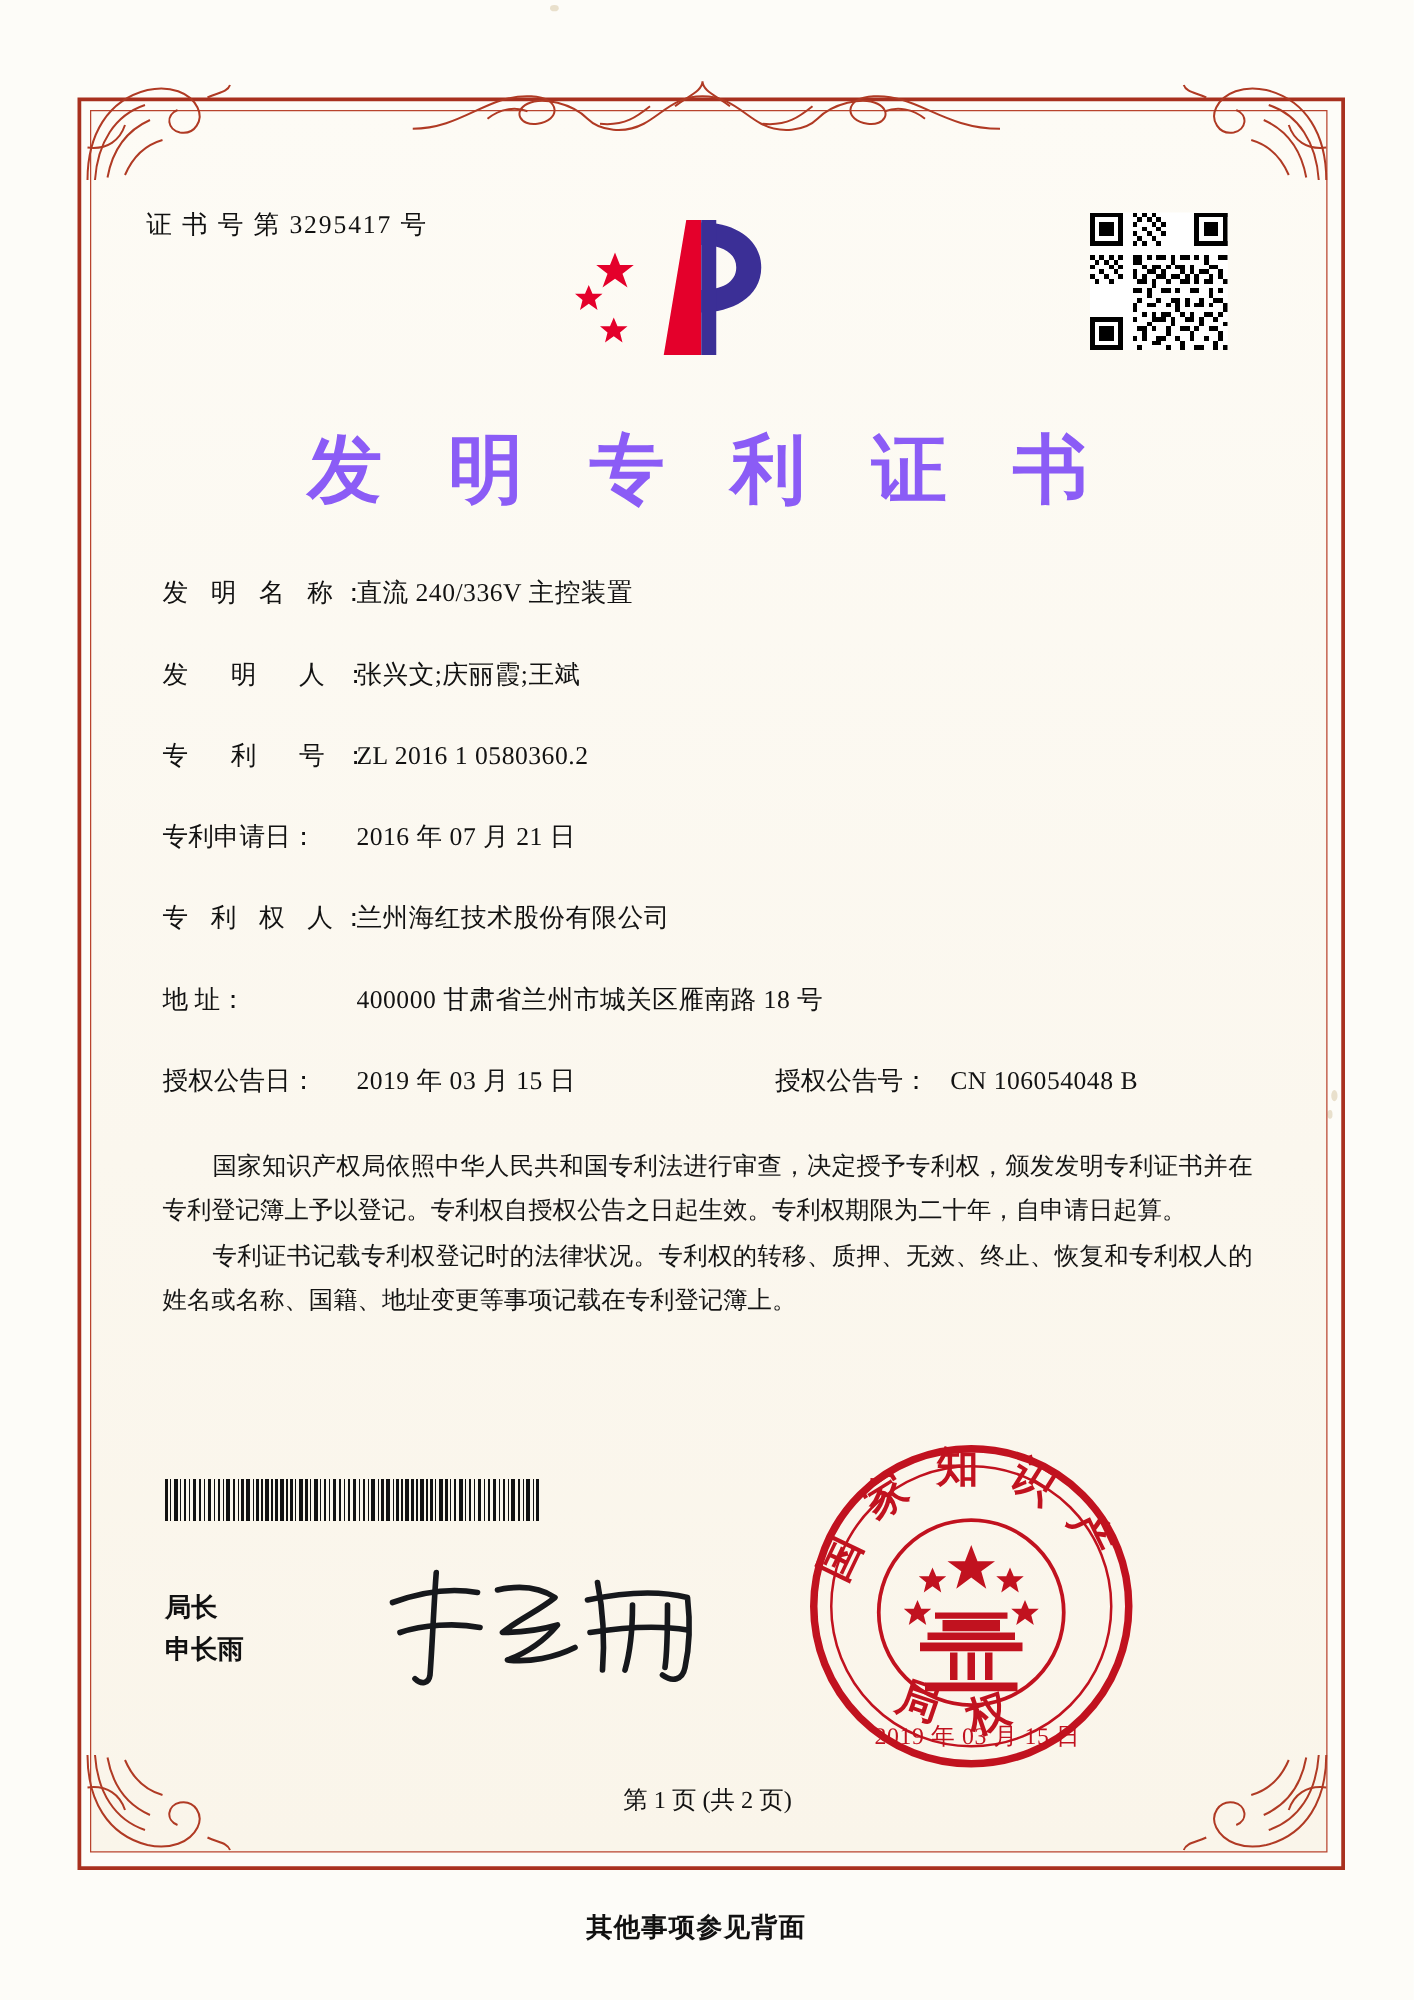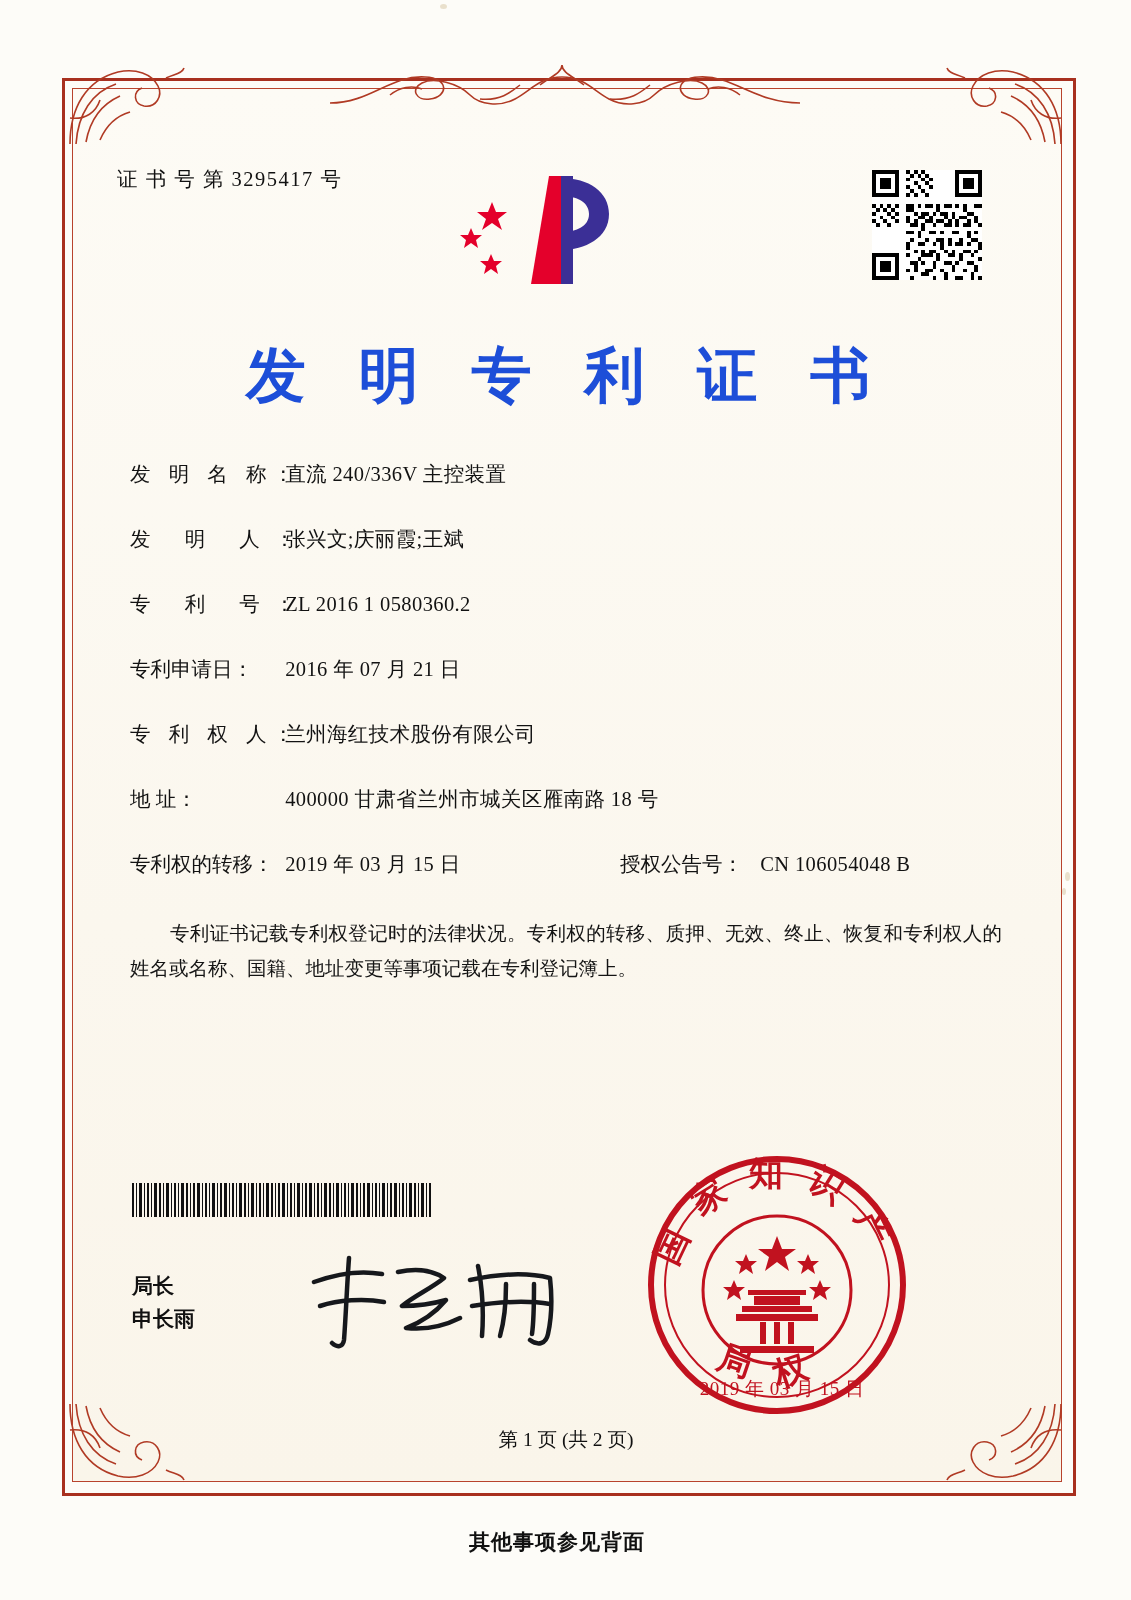--- a/index.html
+++ b/index.html
@@ -100,21 +100,21 @@
 
   .doc-title {
     position: absolute;
     left: 0;
     top: 248px;
     width: 988px;
     text-align: center;
     font-size: 60px;
     font-weight: bold;
     letter-spacing: 16px;
-    color: #1d4ed8;
+    color: #8b5cf6;
     font-family: "DejaVu Serif", "Liberation Serif", serif;
   }
 
   .fields {
     position: absolute;
     left: 58px;
     top: 372px;
     width: 880px;
     font-size: 20.5px;
     color: #121212;
@@ -489,30 +489,31 @@
       </div>
       <div class="field-row">
         <span class="field-label sp1">专 利 权 人：</span>
         <span class="field-value">兰州海红技术股份有限公司</span>
       </div>
       <div class="field-row">
         <span class="field-label addr">地        址：</span>
         <span class="field-value">400000 甘肃省兰州市城关区雁南路 18 号</span>
       </div>
       <div class="field-row dual">
-        <span class="field-label sp4">专利权的转移：</span>
+        <span class="field-label sp4">授权公告日：</span>
         <span class="field-value">2019 年 03 月 15 日</span>
         <span class="second">
           <span class="field-label sp4" style="width:auto;">授权公告号：</span>
           <span class="field-value">CN 106054048 B</span>
         </span>
       </div>
     </div>
 
     <div class="paragraphs">
+      <p>国家知识产权局依照中华人民共和国专利法进行审查，决定授予专利权，颁发发明专利证书并在专利登记簿上予以登记。专利权自授权公告之日起生效。专利权期限为二十年，自申请日起算。</p>
       <p>专利证书记载专利权登记时的法律状况。专利权的转移、质押、无效、终止、恢复和专利权人的姓名或名称、国籍、地址变更等事项记载在专利登记簿上。</p>
     </div>
 
     <div class="barcode">
       <svg viewBox="0 0 300 34" shape-rendering="crispEdges">
         <g fill="#111">
           <rect x="0" y="0" width="2" height="34"></rect>
             <rect x="4" y="0" width="1" height="34"></rect>
           <rect x="7" y="0" width="3" height="34"></rect>
             <rect x="12" y="0" width="1" height="34"></rect>

